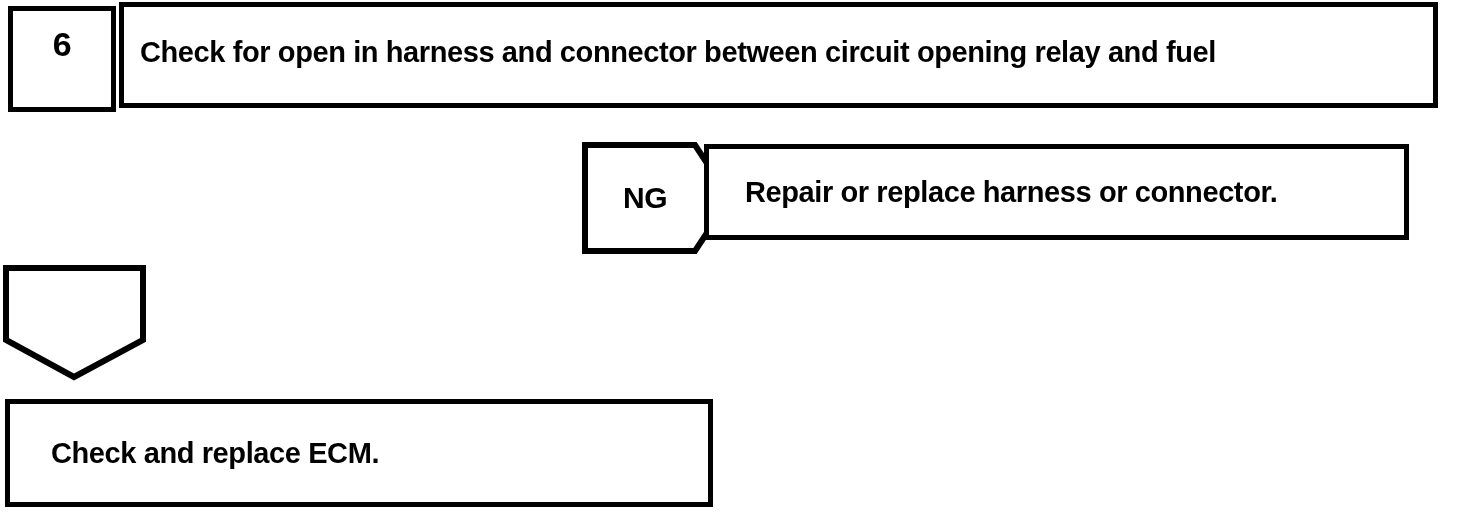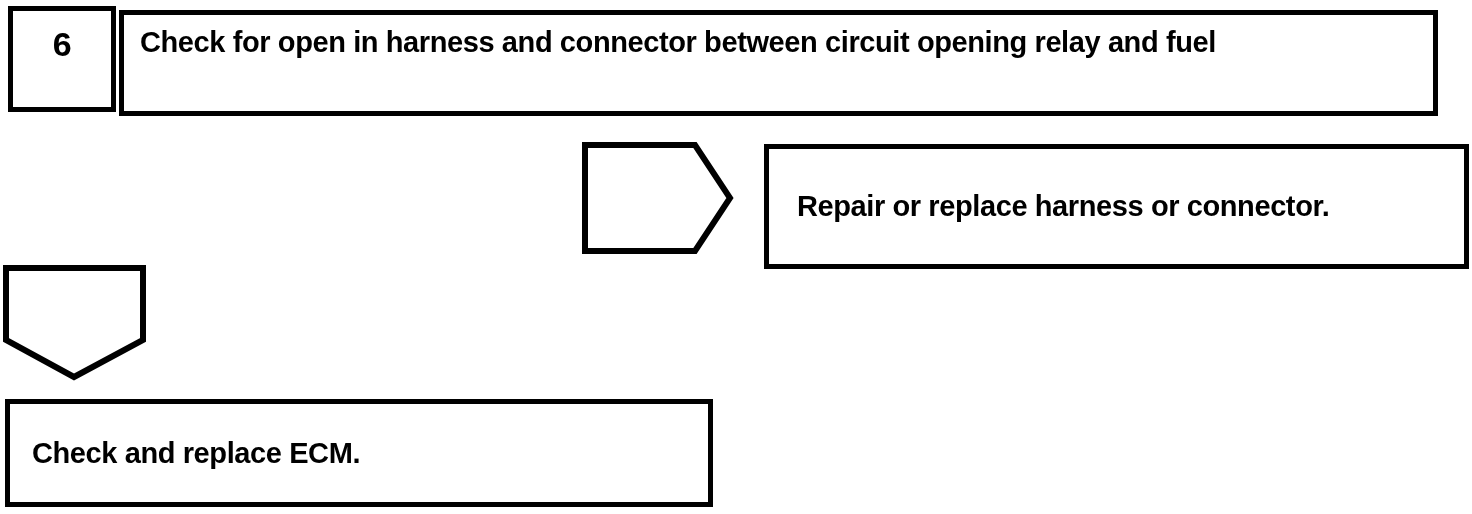--- a/index.html
+++ b/index.html
@@ -25,23 +25,23 @@
   }
   .step-number-box {
     left: 8px; top: 6px;
     width: 108px; height: 106px;
     text-align: center;
     font-size: 34px;
     padding-top: 14px;
     letter-spacing: -0.5px;
   }
   .instruction-box {
-    left: 119px; top: 10px;
+    left: 119px; top: 2px;
     width: 1319px; height: 106px;
-    padding: 10px 16px;
+    padding: 28px 16px;
     font-size: 29px;
     line-height: 35px;
     letter-spacing: -0.4px;
   }
   .instruction-line {
     white-space: nowrap;
   }
   .arrow-svg {
     position: absolute;
   }
@@ -58,46 +58,47 @@
   .ng-label { left: 585px; top: 145px; width: 120px; height: 106px; }
   .ok-label { left: 6px;   top: 268px; width: 137px; height: 72px;  }
   .result-box {
     display: flex;
     align-items: center;
     font-size: 29px;
     letter-spacing: -0.4px;
     white-space: nowrap;
   }
   .ng-result-box {
-    left: 764px; top: 144px;
-    width: 705px; height: 125px;
-    padding-left: 28px;
+    left: 704px; top: 144px;
+    width: 705px; height: 96px;
+    padding-left: 36px;
   }
   .ok-result-box {
     left: 5px; top: 399px;
     width: 708px; height: 108px;
-    padding-left: 22px;
+    padding-left: 41px;
   }
 </style>
 </head>
 <body>
 
 <div class="canvas">
 
   <div class="box step-number-box">
     <span>6</span>
   </div>
 
   <div class="box instruction-box">
     <div class="instruction-line">Check for open in harness and connector between circuit opening relay and fuel</div>
   </div>
 
   <svg class="arrow-svg ng-arrow-svg" viewBox="0 0 156 116" xmlns="http://www.w3.org/2000/svg">
     <polygon points="5,4 115,4 150,57 115,110 5,110" fill="#ffffff" stroke="#000000" stroke-width="6" stroke-linejoin="miter"></polygon>
   </svg>
+  <div class="arrow-label ng-label">NG</div>
 
   <div class="box result-box ng-result-box">
     <span>Repair or replace harness or connector.</span>
   </div>
 
   <svg class="arrow-svg ok-arrow-svg" viewBox="0 0 152 118" xmlns="http://www.w3.org/2000/svg">
     <polygon points="6,4 143,4 143,76 74,113 6,76" fill="#ffffff" stroke="#000000" stroke-width="6" stroke-linejoin="miter"></polygon>
   </svg>
 
   <div class="box result-box ok-result-box">

